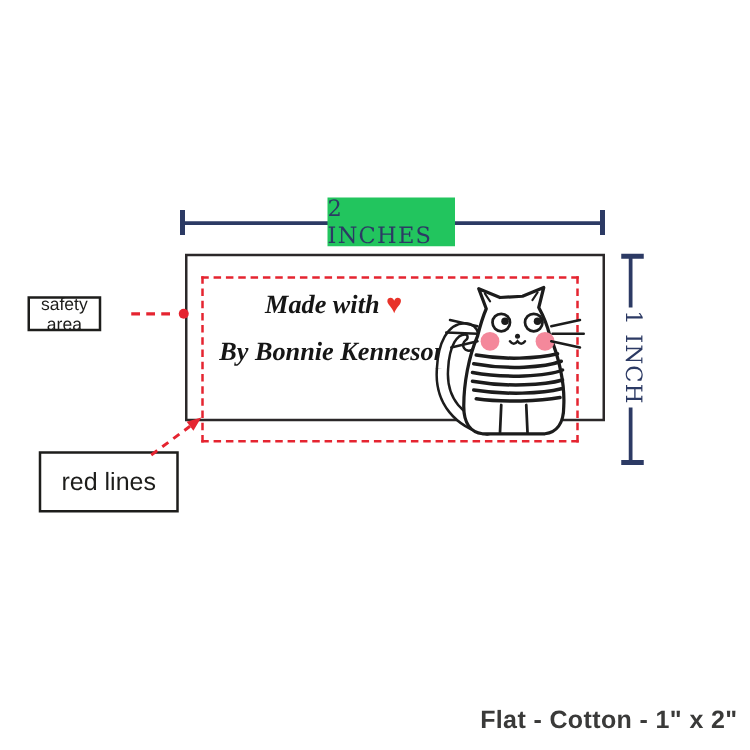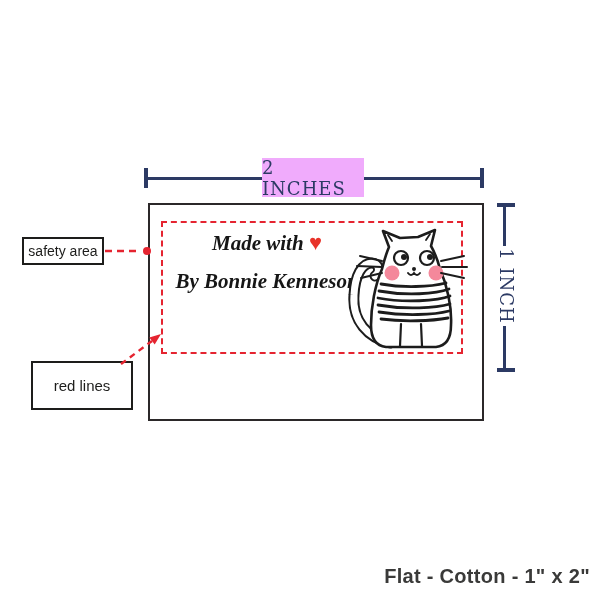--- a/index.html
+++ b/index.html
@@ -8,40 +8,40 @@
     font-family:"Liberation Sans",sans-serif;overflow:hidden;
   }
   .abs{position:absolute;}
 
   
   .dim{background:#2c3a64;}
   .dim-h-line{left:146px;top:177px;width:338px;height:3px;}
   .dim-h-capL{left:144px;top:168px;width:4px;height:20px;}
   .dim-h-capR{left:480px;top:168px;width:4px;height:20px;}
   .dim-h-box{
-    left:262px;top:158px;width:102px;height:39px;background:#f0abfc;z-index:2;
+    left:262px;top:158px;width:102px;height:39px;background:#22c55e;z-index:2;
     display:flex;align-items:center;justify-content:center;
     font-family:"DejaVu Serif","Liberation Serif",serif;
     font-size:18px;color:#2c3a64;letter-spacing:1px;
   }
   .dim-v-line{left:503px;top:204px;width:3px;height:167px;}
   .dim-v-capT{left:497px;top:203px;width:18px;height:4px;}
   .dim-v-capB{left:497px;top:368px;width:18px;height:4px;}
   .dim-v-box{
     left:485px;top:246px;width:42px;height:80px;background:#fff;z-index:2;
   }
   .dim-v-box span{
     position:absolute;left:50%;top:50%;transform:translate(-50%,-50%) rotate(90deg);
     font-family:"DejaVu Serif","Liberation Serif",serif;
     font-size:18px;color:#2c3a64;letter-spacing:1px;white-space:nowrap;
   }
 
   
   .label-box{
-    left:148px;top:203px;width:336px;height:218px;box-sizing:border-box;
+    left:148px;top:203px;width:336px;height:134px;box-sizing:border-box;
     background:#ffffff;border:2px solid #2b2829;z-index:1;
   }
   .safety-outline{
     position:absolute;left:11px;top:16px;width:302px;height:133px;
     box-sizing:border-box;border:2px dashed #e52430;
   }
   .label-text{
     position:absolute;left:4px;top:19px;width:226px;text-align:center;
     font-family:"Liberation Serif",serif;font-style:italic;font-weight:bold;
     font-size:21px;line-height:38px;color:#161616;white-space:nowrap;
@@ -49,22 +49,22 @@
   .heart{color:#e8332a;font-style:normal;font-size:22px;}
 
   .cat-svg{position:absolute;left:198px;top:22px;width:124px;height:126px;}
 
   
   .callout{
     background:#ffffff;border:2px solid #1d1d1b;color:#1d1d1b;text-align:center;
     display:flex;flex-direction:column;align-items:center;justify-content:center;
     z-index:3;box-sizing:border-box;
   }
-  .co-safety{left:22px;top:237px;width:82px;height:28px;font-size:14px;}
-  .co-redlines{left:31px;top:361px;width:102px;height:49px;font-size:15px;line-height:20px;}
+  .co-safety{left:22px;top:237px;width:59px;height:28px;font-size:14px;}
+  .co-redlines{left:31px;top:361px;width:112px;height:49px;font-size:20px;line-height:20px;}
 
   
   .overlay{left:0;top:0;width:600px;height:600px;z-index:4;pointer-events:none;}
 
   
   .footer{
     right:10px;top:565px;font-size:20px;font-weight:bold;color:#3a3a39;
     letter-spacing:0.3px;white-space:nowrap;
   }
 </style>

